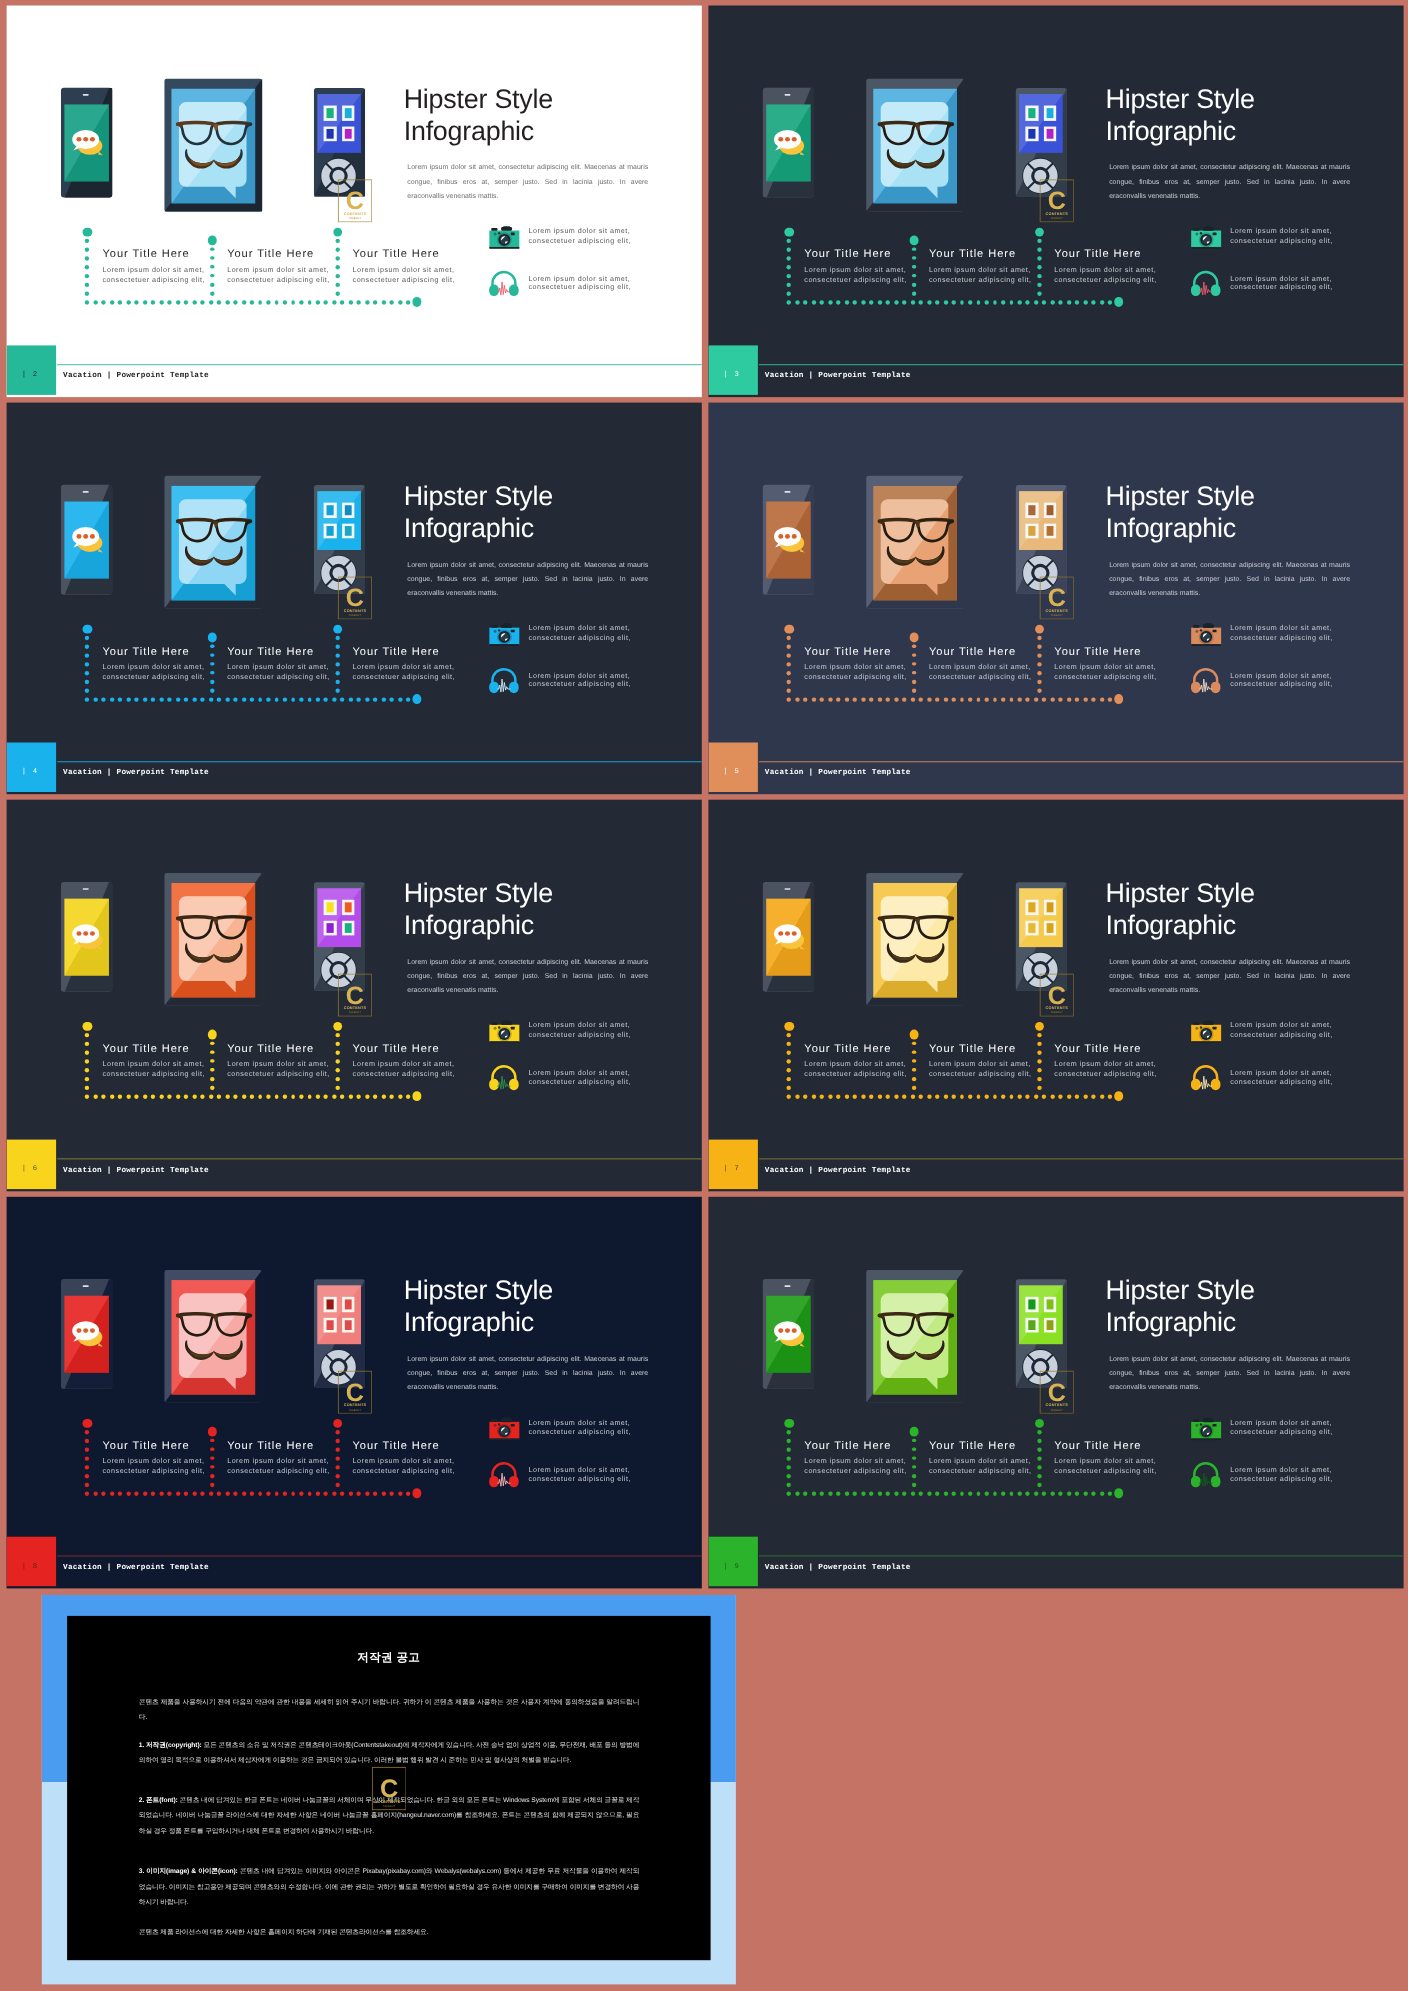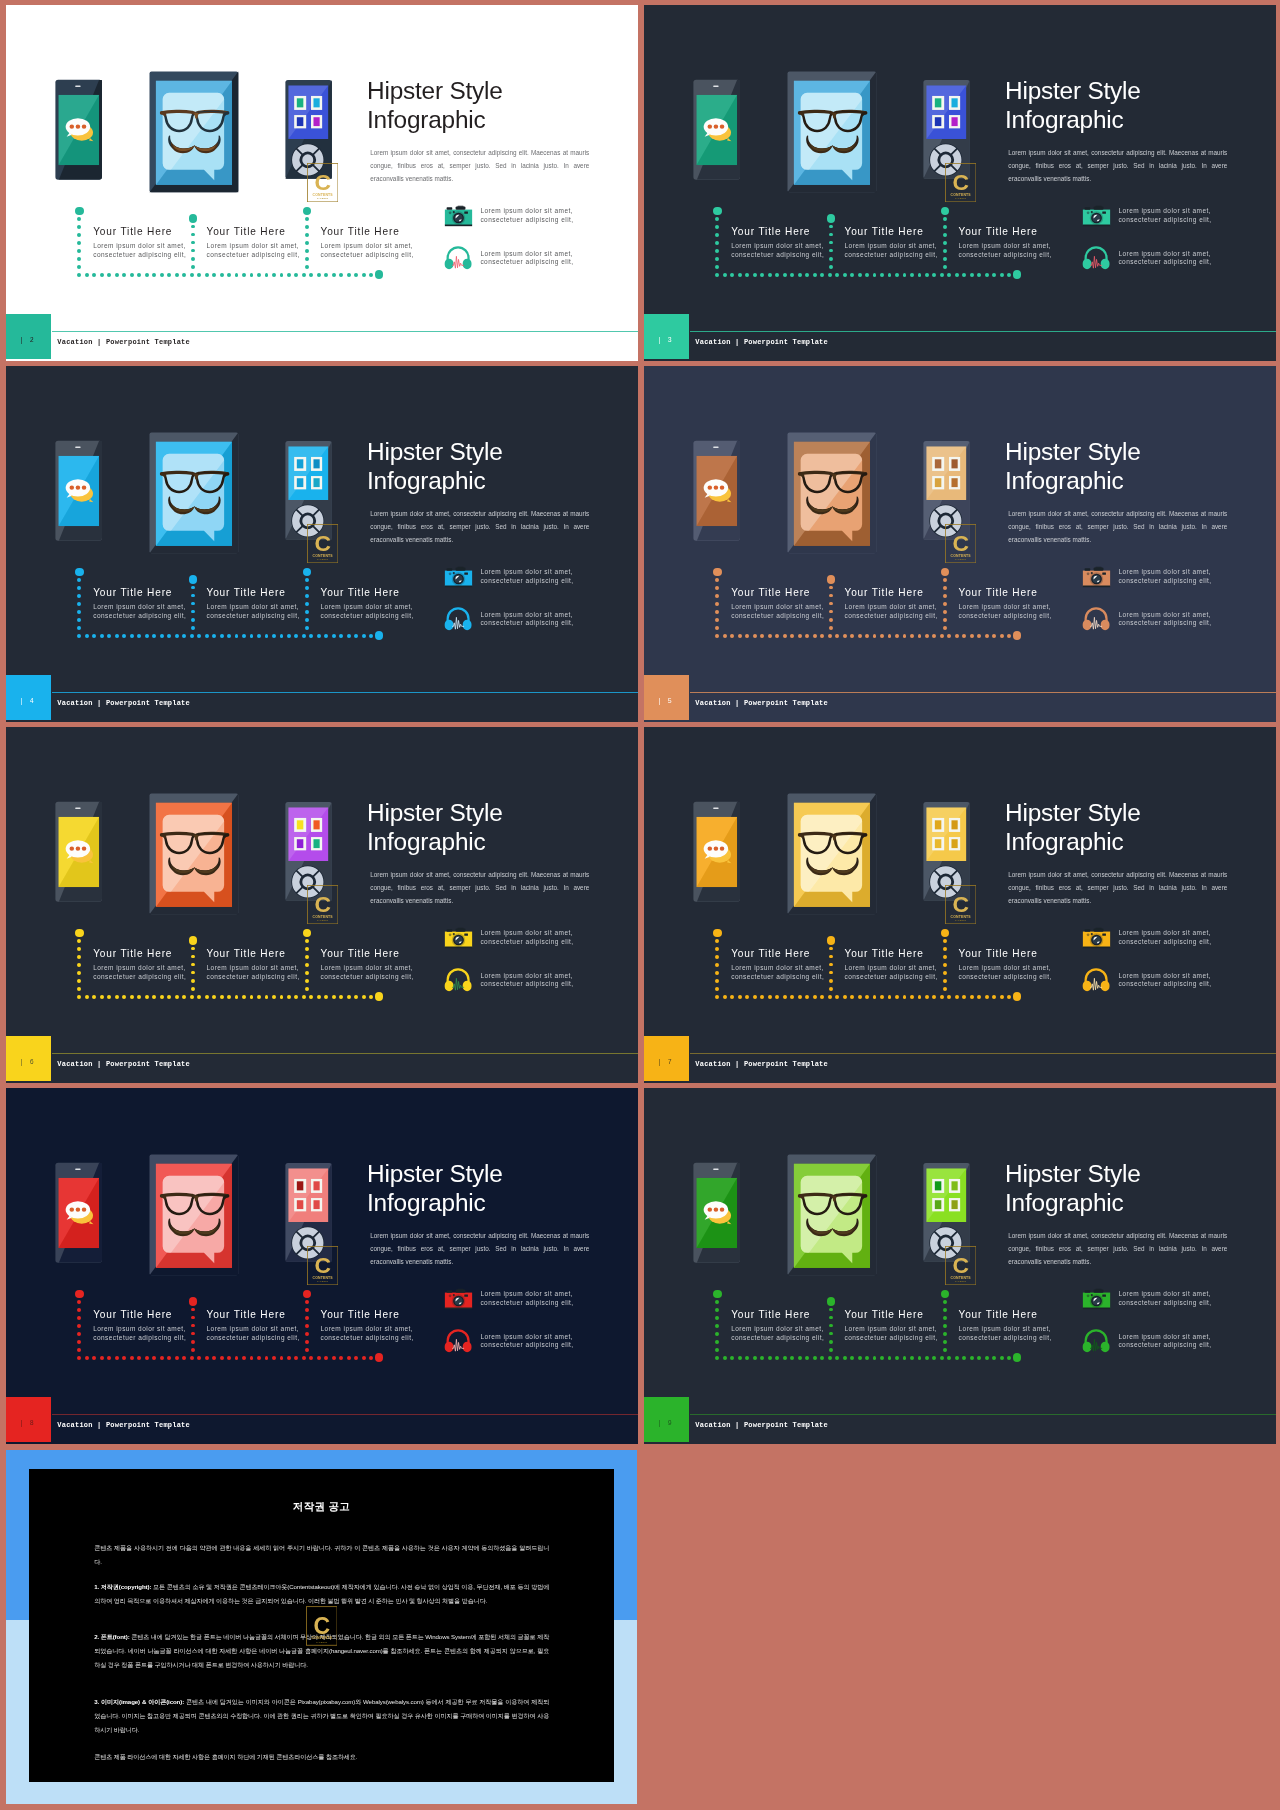--- a/index.html
+++ b/index.html
@@ -24,21 +24,21 @@
   .footrule{position:absolute;left:46px;width:586px;height:1px;top:0;opacity:.8;}
   .foottext{position:absolute;left:51.3px;top:7px;font-family:"Liberation Mono",monospace;
             font-size:7.0px;font-weight:700;letter-spacing:.22px;white-space:nowrap;}
   .pagechip{position:absolute;left:0px;top:308.5px;width:44.5px;height:45.5px;}
   .pagenum{position:absolute;left:0px;top:332px;width:44.5px;text-align:center;
            font-family:"Liberation Mono",monospace;font-size:6.6px;letter-spacing:3px;}
 
   .dot{position:absolute;border-radius:50%;}
 
   
-  .cpslide{position:absolute;overflow:hidden;}
+  .cpslide{position:absolute;overflow:hidden;margin-left:32px;}
   .cpinner{position:absolute;background:#000;}
   .cptitle{position:absolute;width:100%;text-align:center;color:#fff;
            font-size:10.5px;font-weight:700;letter-spacing:.3px;}
   .cppara{position:absolute;color:#e8e8e8;font-size:6.1px;line-height:13.8px;
           letter-spacing:-.1px;text-align:justify;}
   .cppara b{font-weight:700;color:#fff;}
   .cplogo{position:absolute;}
 </style>
 </head>
 <body>

